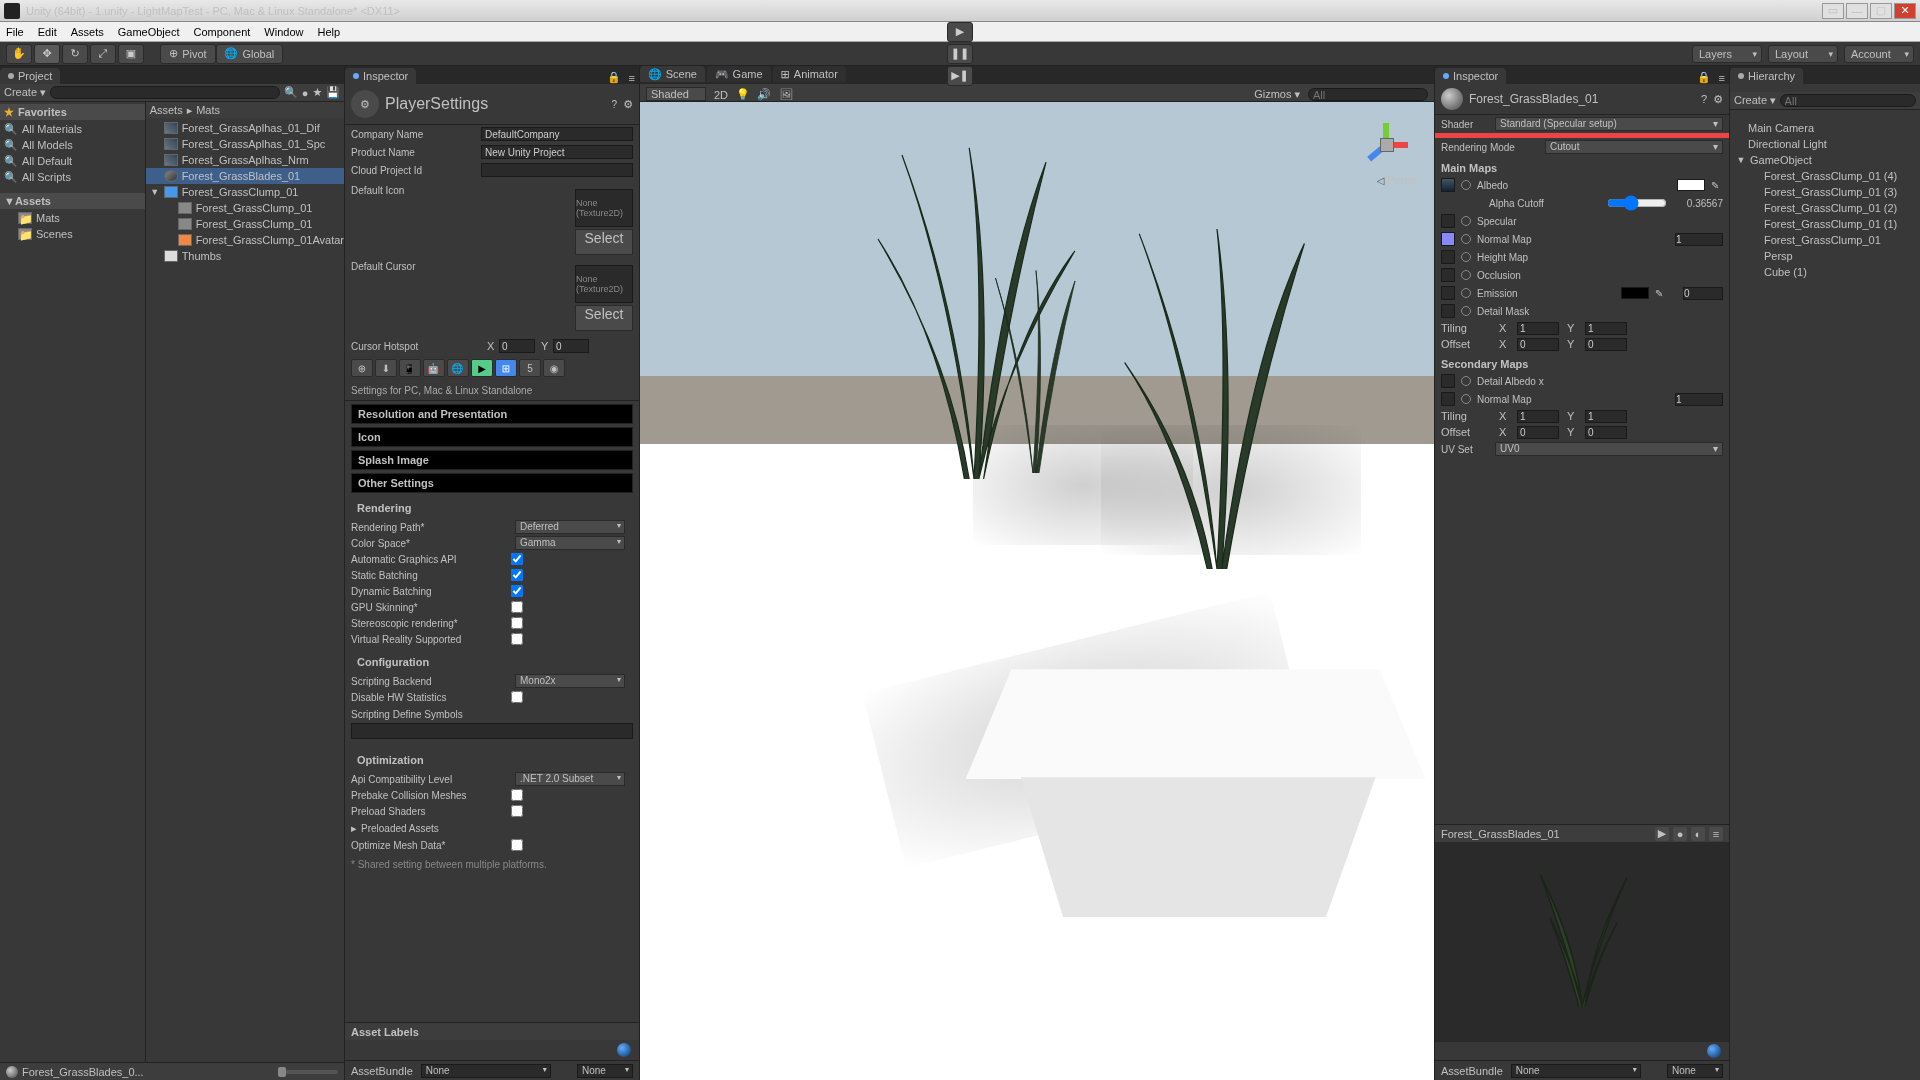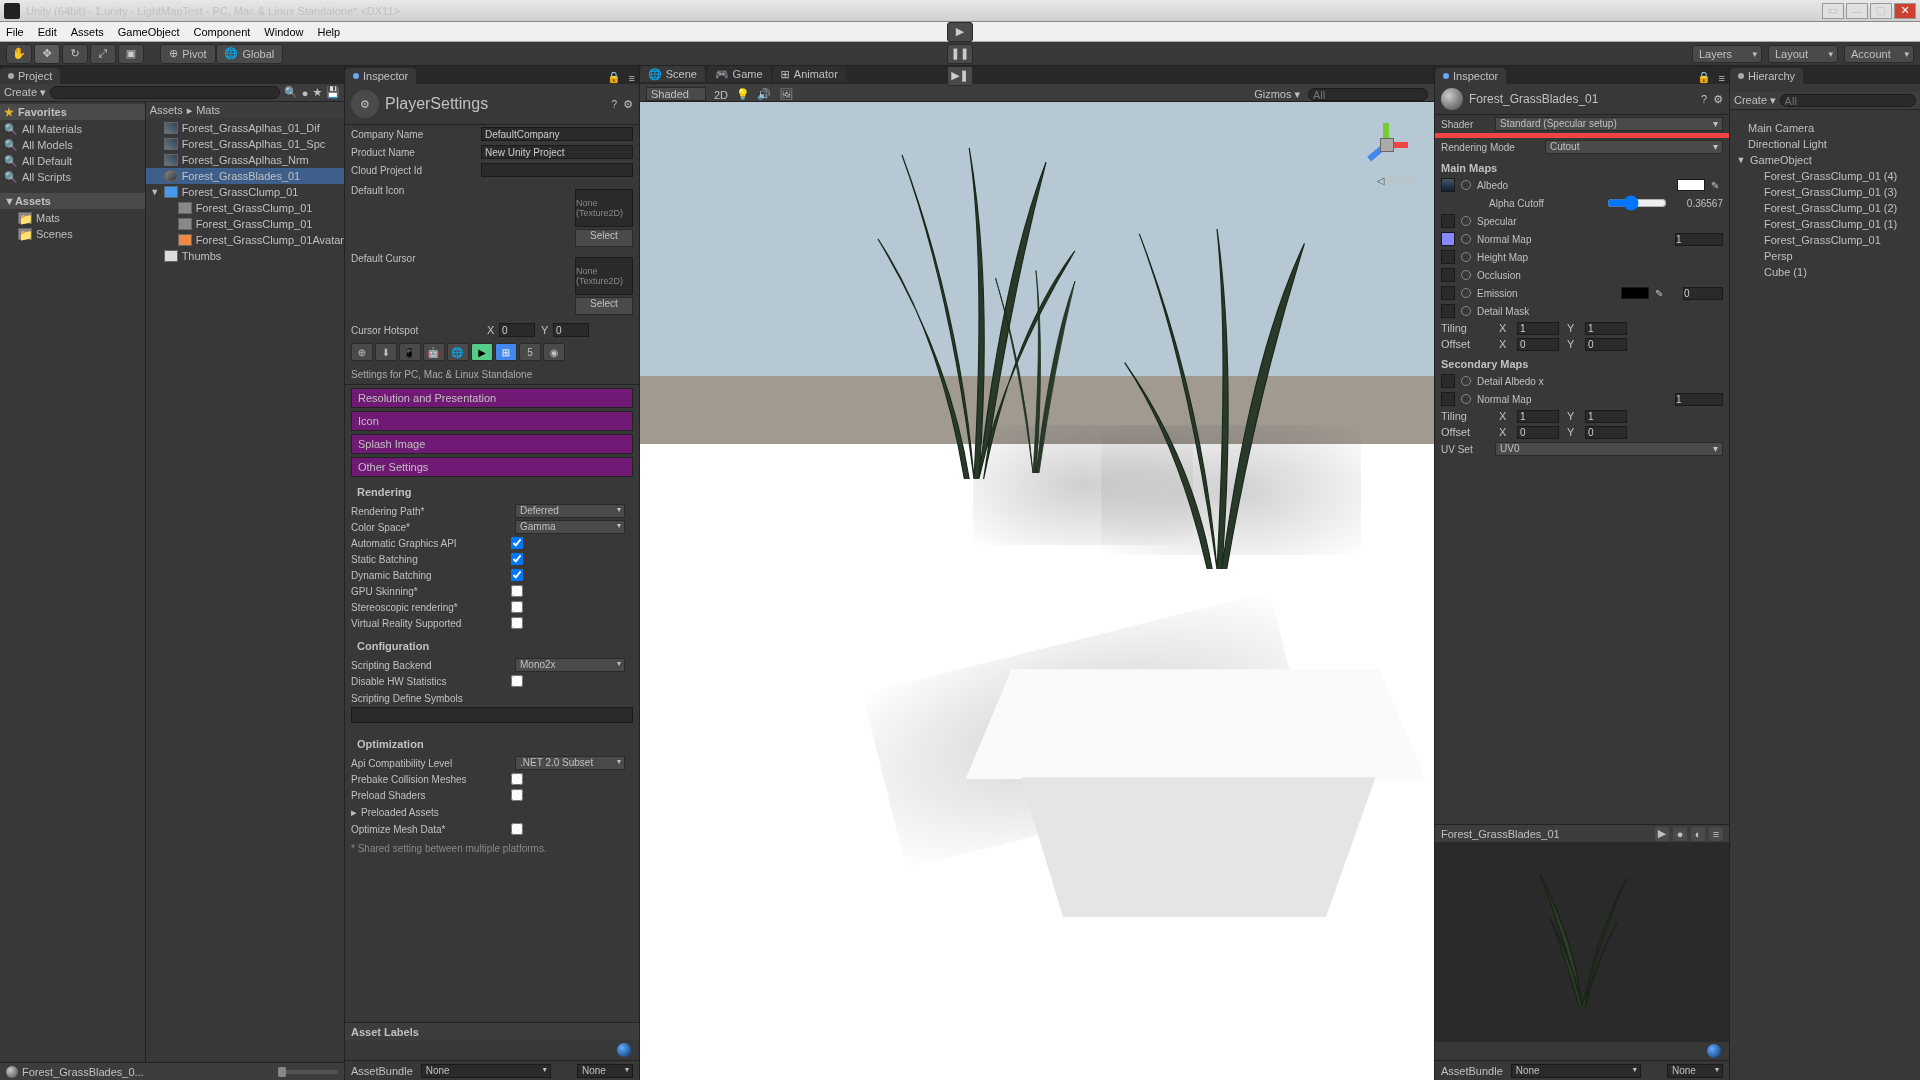--- a/index.html
+++ b/index.html
@@ -47,32 +47,32 @@
 
 
 .insp1 { width:295px; }
 .insp-head { display:flex; align-items:center; gap:6px; padding:6px; border-bottom:1px solid #222; }
 .insp-icon { width:28px; height:28px; background:#4a4a4a; border-radius:50%; display:flex; align-items:center; justify-content:center; }
 .prop-row { display:flex; align-items:center; height:18px; padding:0 6px; }
 .prop-label { width:130px; font-size:10px; }
 .prop-val { flex:1; font-size:10px; color:#aaa; }
 .prop-val input[type=text] { width:100%; background:#2a2a2a; border:1px solid #1a1a1a; color:#ccc; padding:1px 3px; height:14px; font-size:10px; }
 .slot { width:58px; height:38px; background:#2a2a2a; border:1px solid #1a1a1a; display:flex; flex-direction:column; align-items:center; justify-content:center; font-size:9px; color:#888; float:right; margin:4px 6px 0 0; }
-.slot-btn { width:58px; height:18px; background:#4a4a4a; border:1px solid #2a2a2a; font-size:10px; text-align:center; float:right; margin:2px 6px 6px 0; clear:right; }
+.slot-btn { width:58px; height:26px; background:#4a4a4a; border:1px solid #2a2a2a; font-size:14px; text-align:center; float:right; margin:2px 6px 6px 0; clear:right; }
 .xy-row { display:flex; align-items:center; height:18px; padding:0 6px; gap:6px; }
 .xy-row .lab { width:130px; font-size:10px; }
 .xy-row .xy { display:flex; align-items:center; gap:2px; font-size:10px; }
 .xy-row .xy span.l { width:10px; }
 .xy-row .xy input { width:36px; background:#2a2a2a; border:1px solid #1a1a1a; color:#ccc; height:14px; font-size:10px; padding:0 2px; }
 .icon-row { display:flex; gap:2px; padding:4px 6px; }
 .icon-row .ib { width:22px; height:18px; background:#4a4a4a; border:1px solid #2a2a2a; border-radius:2px; display:flex; align-items:center; justify-content:center; font-size:10px; }
 .icon-row .ib.on { background:#5c8; color:#000; }
 .icon-row .ib.blue { background:#48e; color:#fff; }
 .settings-caption { padding:4px 6px; font-size:10px; color:#aaa; border-bottom:1px solid #222; }
-.section { background:#701a75; border:1px solid #222; margin:3px 6px; padding:3px 6px; font-weight:normal; font-size:11px; }
+.section { background:#000000; border:1px solid #222; margin:3px 6px; padding:3px 6px; font-weight:bold; font-size:11px; }
 .section.sub { background:none; border:none; font-weight:bold; padding:6px 6px 2px; }
 .check-row { display:flex; align-items:center; height:16px; padding:0 6px; }
 .check-row .lab { width:160px; font-size:10px; }
 .check-row input[type=checkbox] { width:12px; height:12px; }
 .dd-row { display:flex; align-items:center; height:16px; padding:0 6px; gap:4px; }
 .dd-row .lab { width:160px; font-size:10px; }
 .dd-row .dd { flex:1; max-width:110px; height:14px; background:#4a4a4a; border:1px solid #2a2a2a; font-size:10px; padding:0 4px; position:relative; }
 .dd-row .dd::after { content:"▾"; position:absolute; right:3px; font-size:8px; }
 .note { font-size:10px; color:#888; padding:6px; }
 .labels-hdr { height:18px; background:#3d3d3d; border-top:1px solid #222; padding:3px 6px; font-weight:bold; font-size:11px; }

